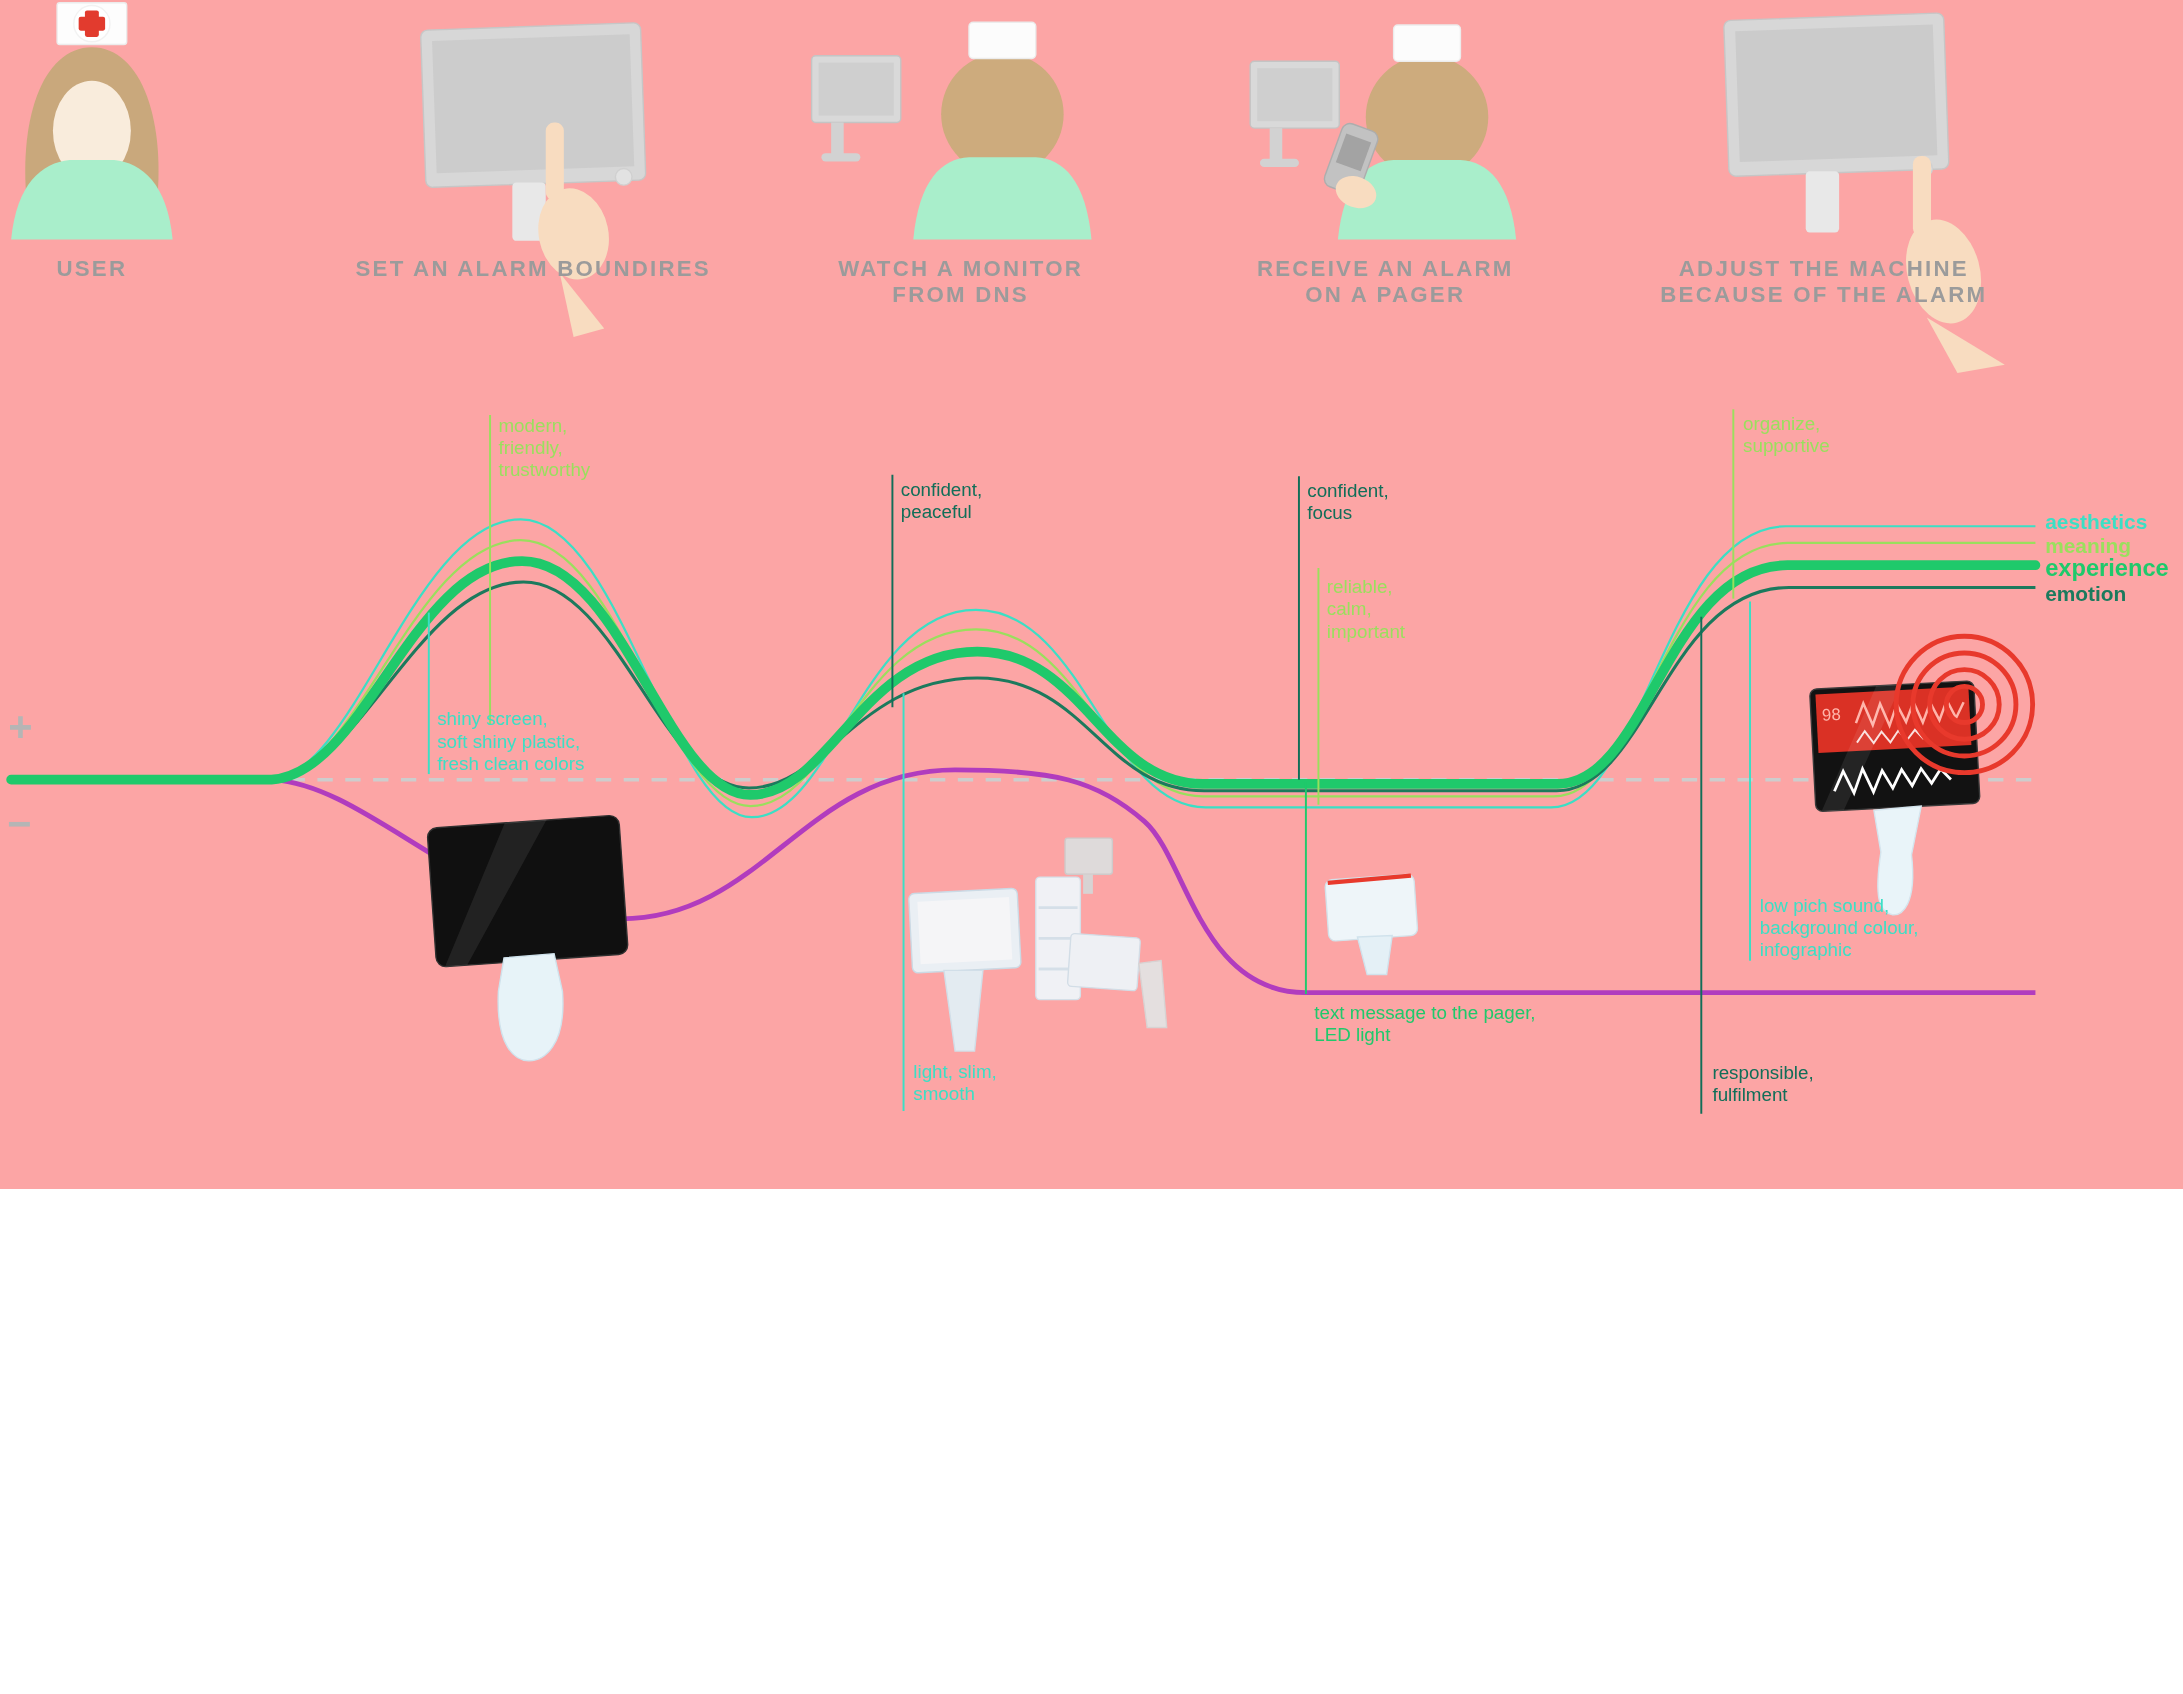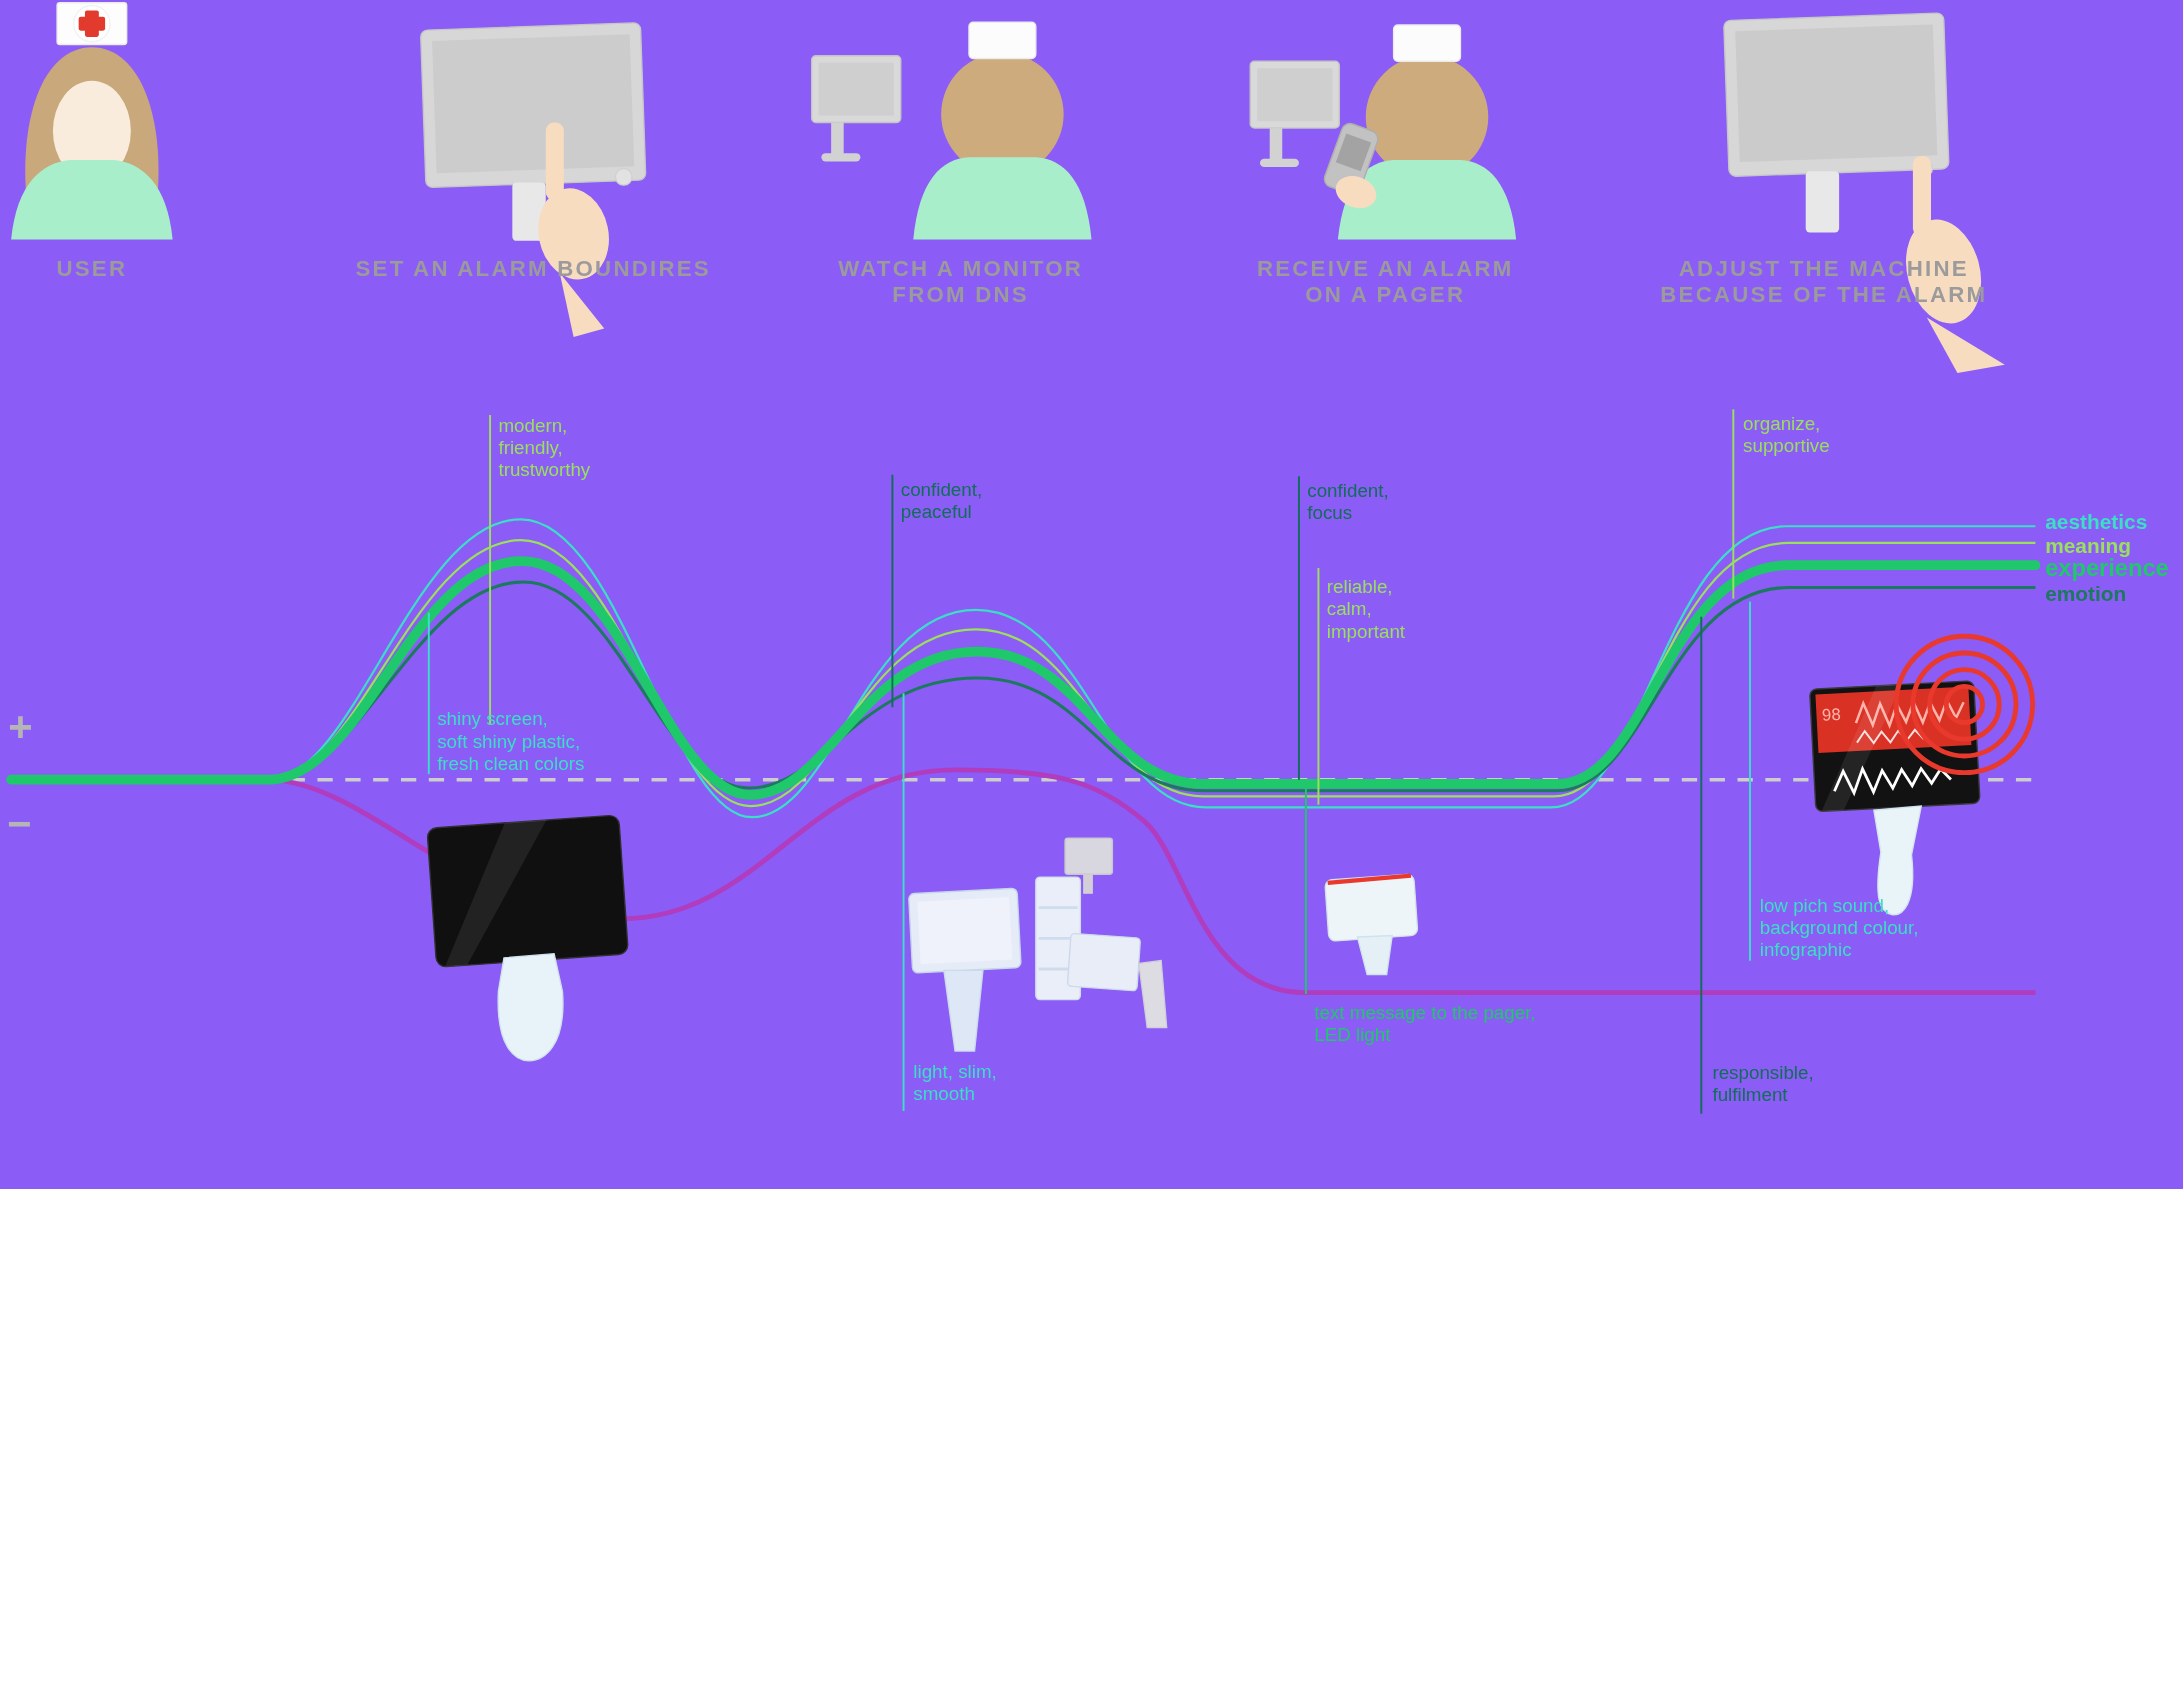--- a/index.html
+++ b/index.html
@@ -1,16 +1,16 @@
 <!DOCTYPE html>
 <html style="font-size:7px"><head>
 <meta charset="utf-8">
 <style>
   html,body{margin:0;padding:0;background:#ffffff;}
-  .wrap{width:100vw;overflow:hidden;background:#8b5cf6;}
+  .wrap{width:100vw;overflow:hidden;background:#fca5a5;}
   svg{display:block;width:100%;height:auto;font-family:"Liberation Sans","DejaVu Sans",sans-serif;}
   text{font-family:"Liberation Sans","DejaVu Sans",sans-serif;}
   .stage-label{fill:#9b9b9b;font-size:16px;font-weight:bold;letter-spacing:1.6px;}
   .ann{font-size:13.5px;}
   .c-lightgreen{fill:#9ADF5D;}
   .c-cyan{fill:#3BDFC5;}
   .c-dark{fill:#116E58;}
   .c-green{fill:#1FC96B;}
   .l-lightgreen{stroke:#9ADF5D;stroke-width:1.4;}
   .l-cyan{stroke:#3BDFC5;stroke-width:1.4;}

